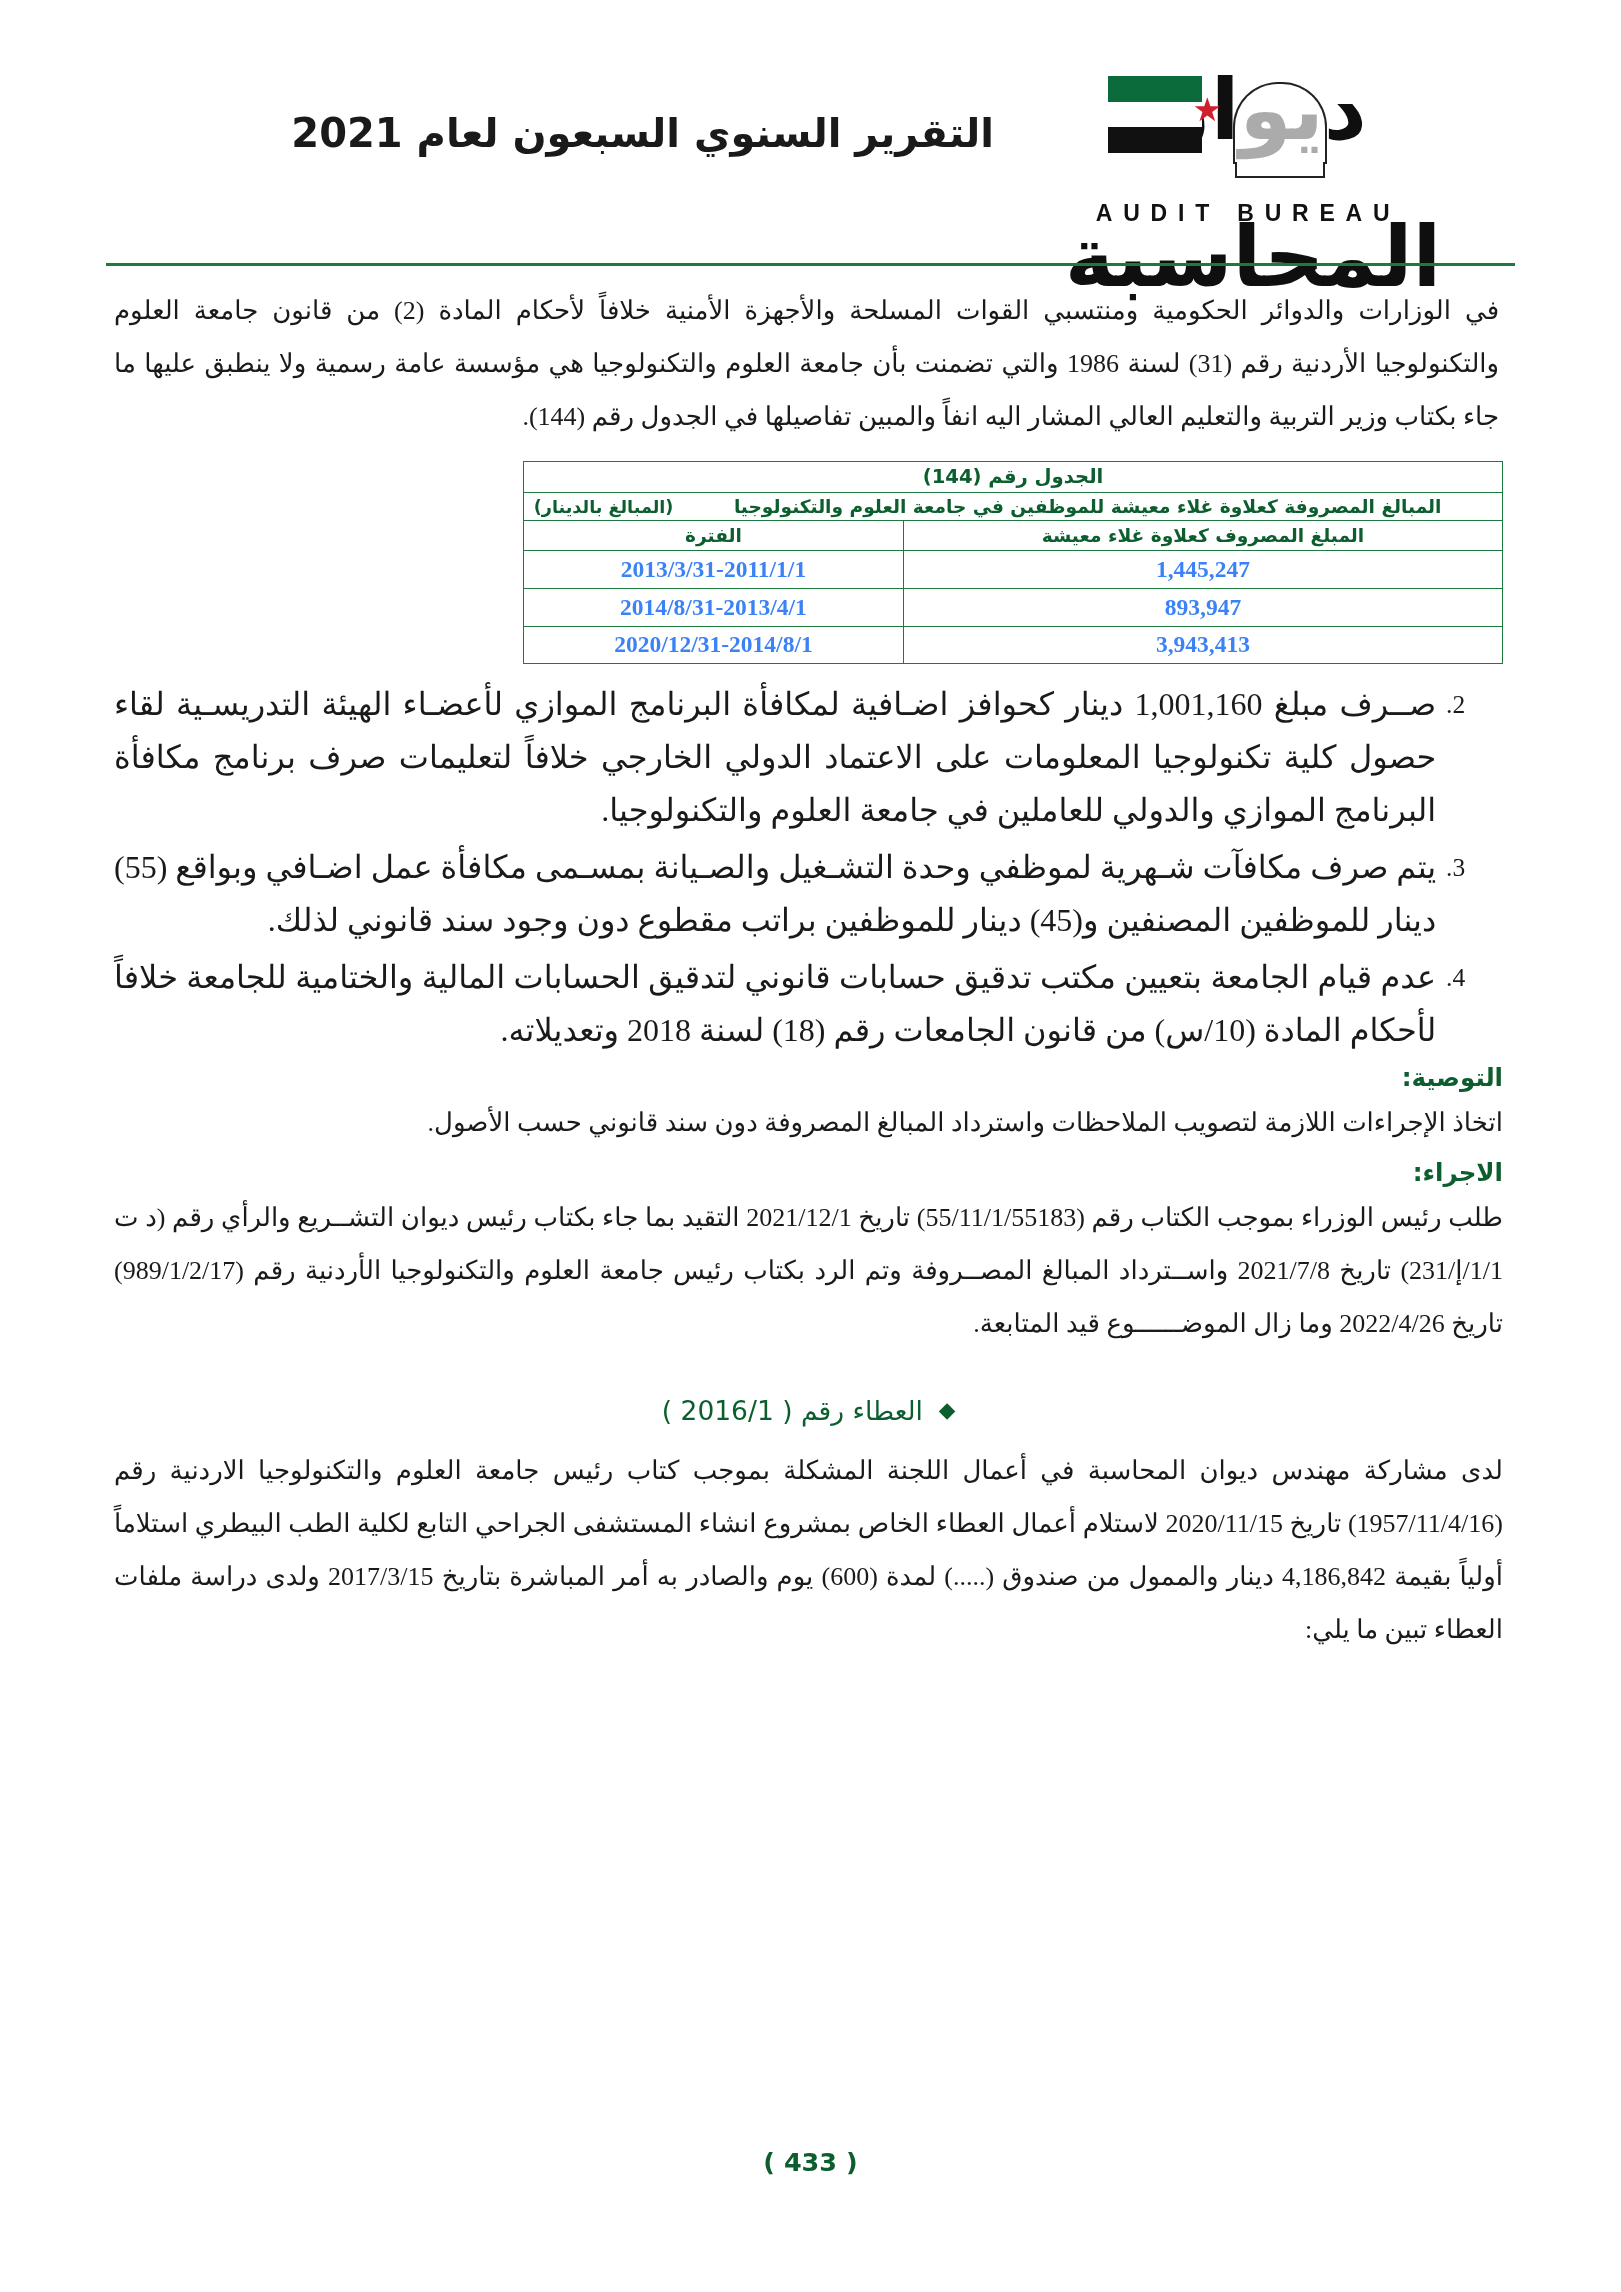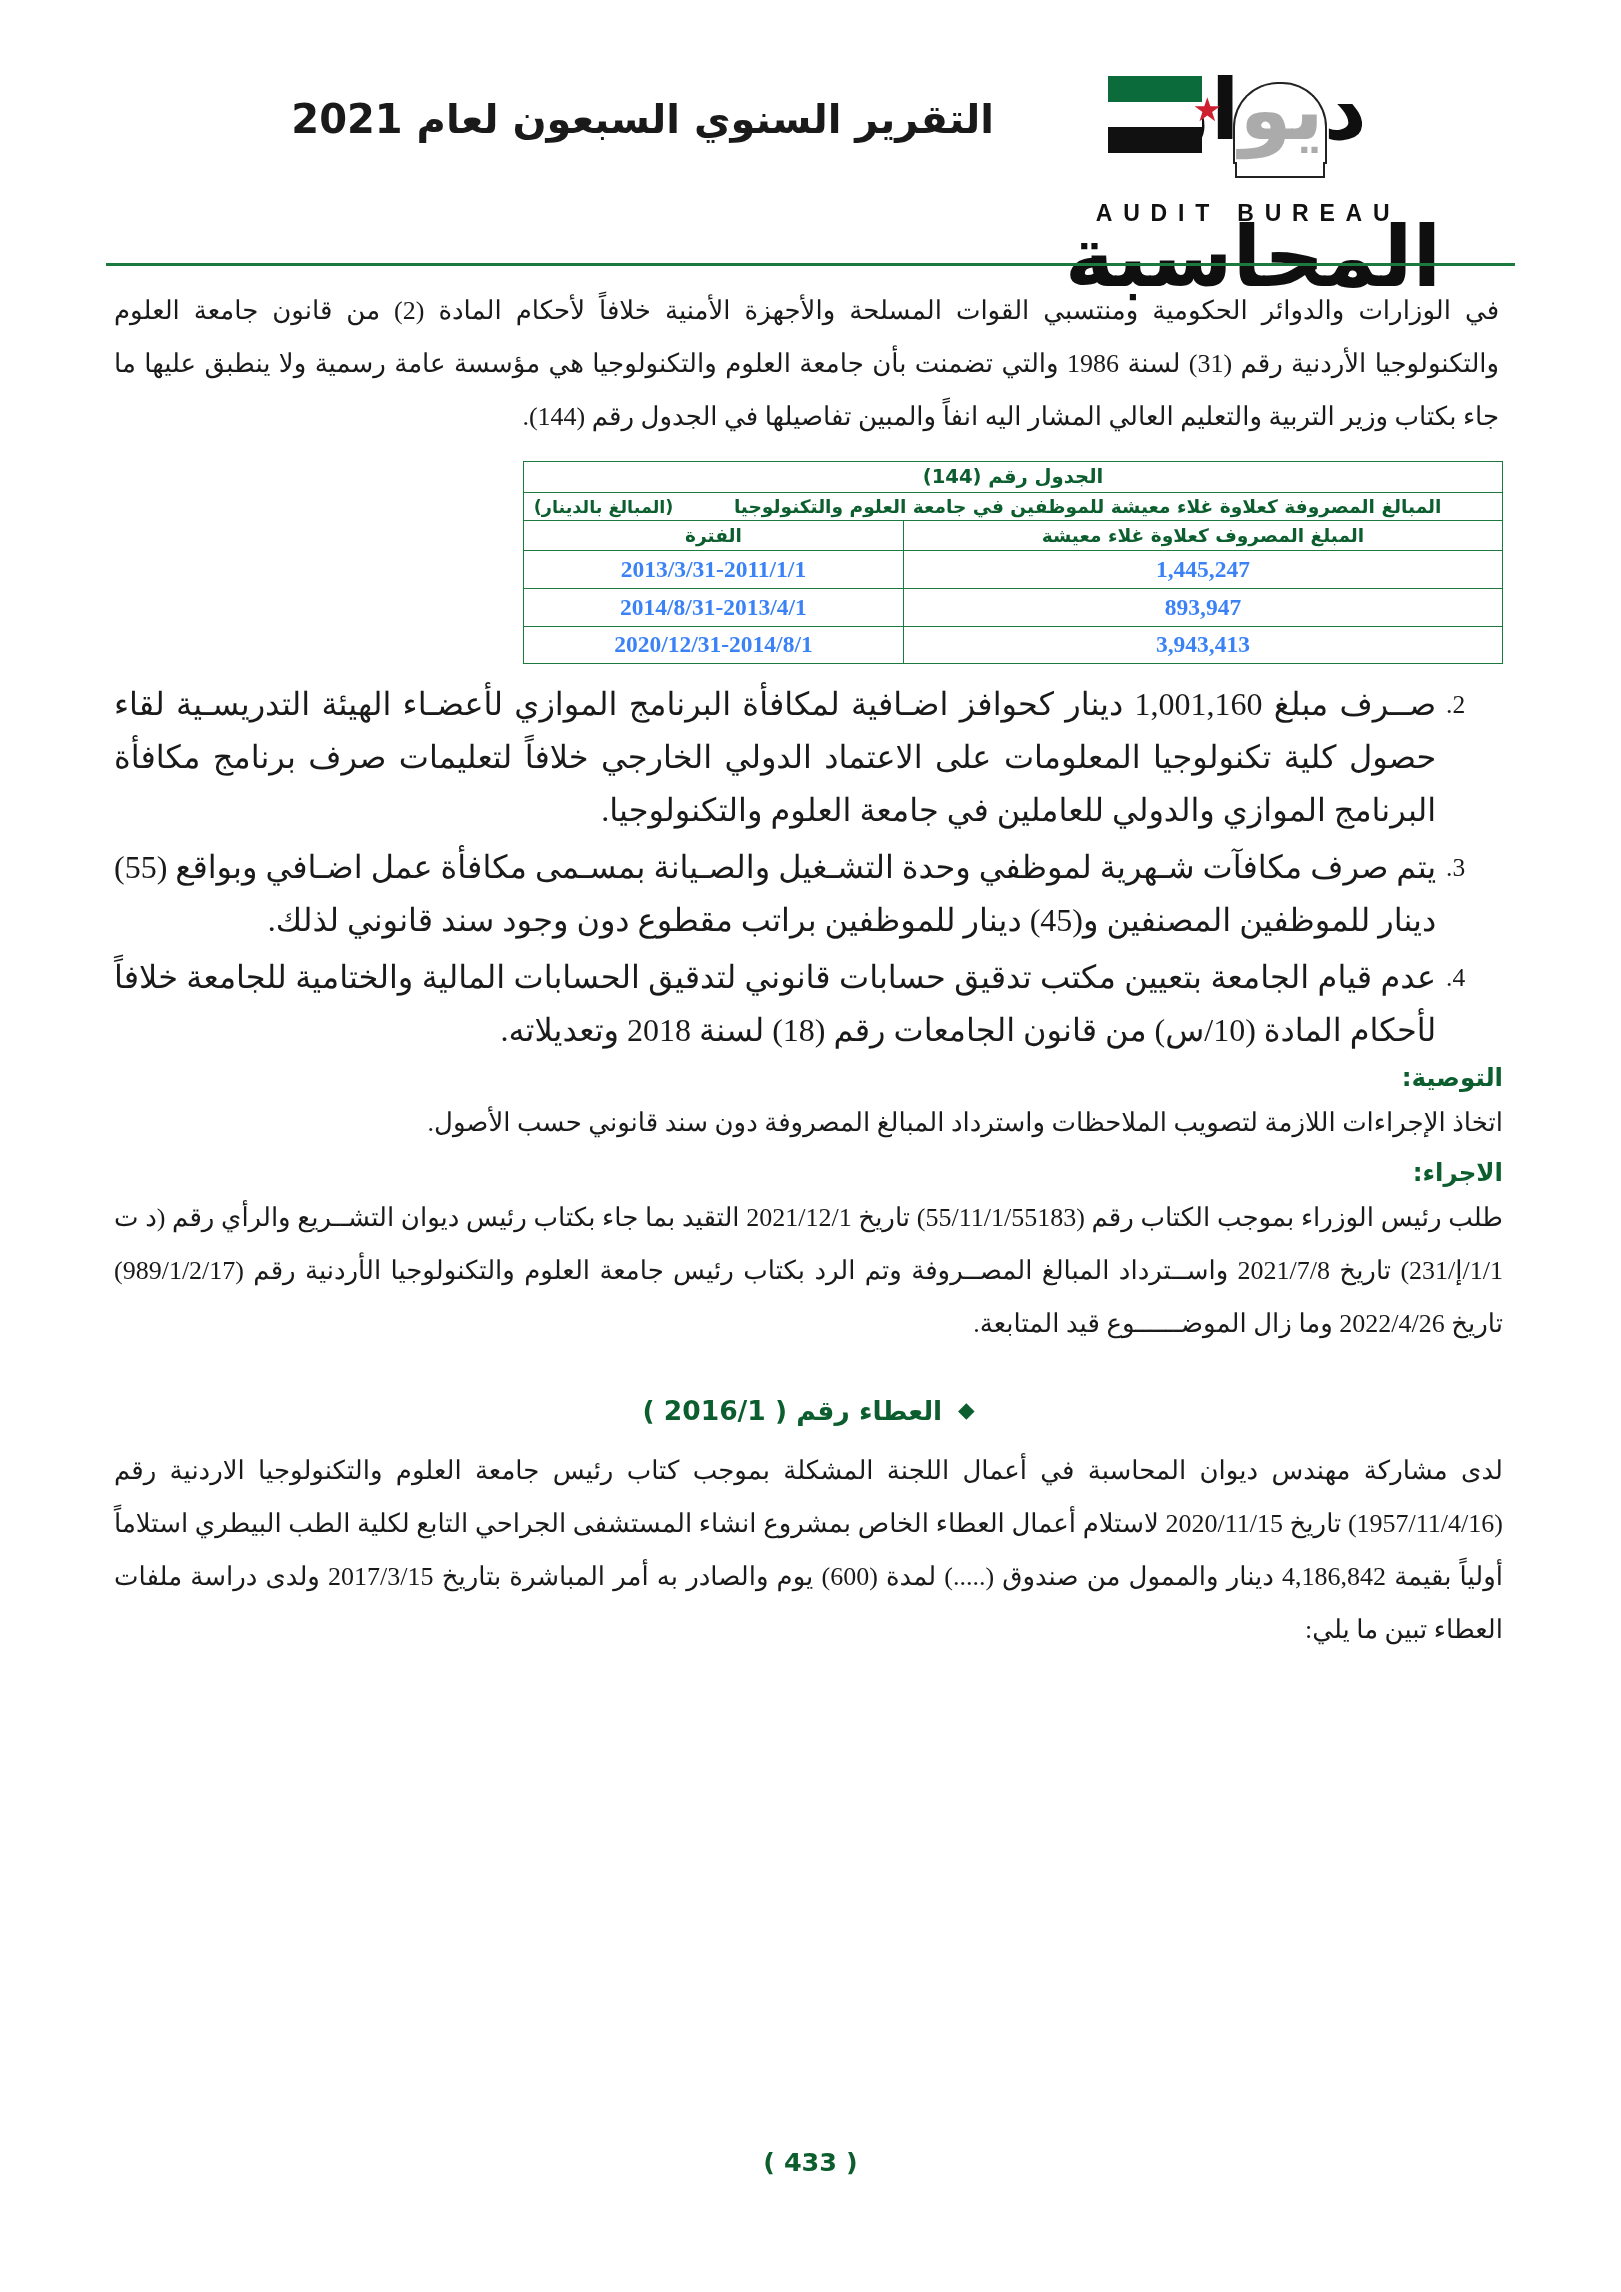--- a/index.html
+++ b/index.html
@@ -93,21 +93,21 @@
     font-family: "Liberation Sans", sans-serif;
     font-size: 23px;
     font-weight: bold;
     letter-spacing: 10.8px;
     color: #111;
     margin-top: 5.9px;
     padding-right: 9.8px;
   }
   .header-title {
     position: absolute;
-    top: 96px;
+    top: 110px;
     right: 627px;
     left: 118px;
     text-align: right;
     font-family: "DejaVu Sans", sans-serif;
     font-size: 40px;
     font-weight: bold;
     color: #1a1a1a;
     direction: rtl;
   }
   .header-rule {
@@ -239,21 +239,21 @@
     margin: 45px 0 17.6px 0;
     color: #0c5e2e;
   }
   .bullet-head .dia {
     font-size: 21.6px;
     line-height: 1;
   }
   .bullet-head .bh-text {
     font-family: "DejaVu Sans", sans-serif;
     font-size: 26.5px;
-    font-weight: bold;
+    font-weight: normal;
   }
 
   .page-number {
     position: absolute;
     bottom: 116px;
     left: 0;
     right: 0;
     text-align: center;
     color: #0c5e2e;
     font-weight: bold;

